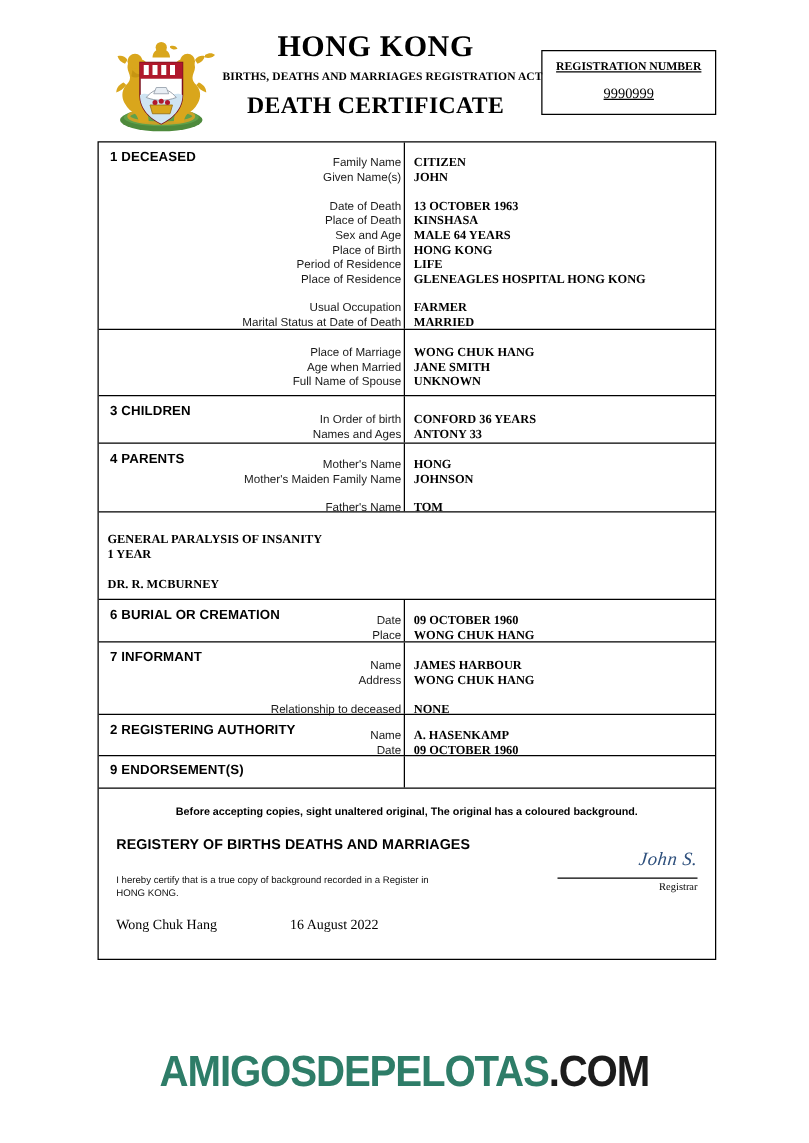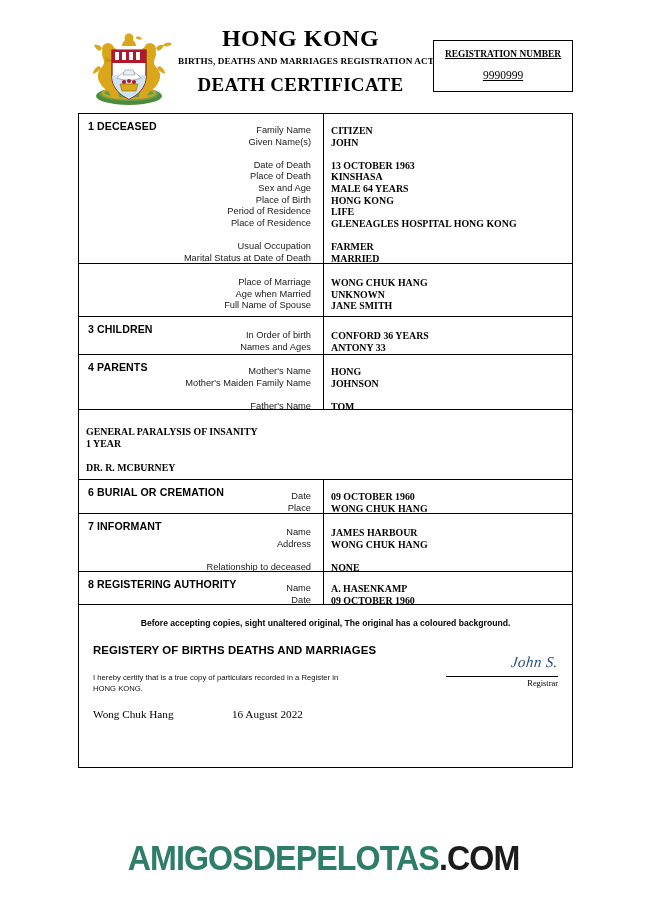--- a/index.html
+++ b/index.html
@@ -70,21 +70,21 @@
     padding:6px 6px 6px 9px;
   }
   .col-right{
     flex:1;box-sizing:border-box;padding:6px 6px 6px 7px;position:relative;
   }
   .sec-title{
     font-size:10.6px;font-weight:bold;color:#000;letter-spacing:.1px;
     line-height:1.25;
   }
   .labels{
-    position:absolute;right:12px;top:6px;text-align:right;
+    position:absolute;right:2px;top:6px;text-align:right;
   }
   .lab{
     font-size:9.3px;color:#1a1a1a;line-height:11.6px;white-space:nowrap;
   }
   .lab.gap{margin-top:11.6px;}
   .val{
     font-family:"Liberation Serif", serif;
     font-weight:bold;font-size:9.9px;color:#000;line-height:11.6px;white-space:nowrap;
   }
   .val.gap{margin-top:11.6px;}
@@ -249,22 +249,22 @@
     <div class="sec" style="height:53px">
       <div class="col-left">
         <div class="labels" style="top:13px">
           <div class="lab">Place of Marriage</div>
           <div class="lab">Age when Married</div>
           <div class="lab">Full Name of Spouse</div>
         </div>
       </div>
       <div class="col-right" style="padding-top:13px">
         <div class="val">WONG CHUK HANG</div>
+        <div class="val">JANE SMITH</div>
         <div class="val">UNKNOWN</div>
-        <div class="val">JANE SMITH</div>
       </div>
     </div>
 
     <div class="sec" style="height:38px">
       <div class="col-left">
         <div class="sec-title">3 CHILDREN</div>
         <div class="labels" style="top:13px">
           <div class="lab">In Order of birth</div>
           <div class="lab">Names and Ages</div>
         </div>
@@ -324,38 +324,44 @@
       </div>
       <div class="col-right" style="padding-top:13px">
         <div class="val">JAMES HARBOUR</div>
         <div class="val">WONG CHUK HANG</div>
         <div class="val gap">NONE</div>
       </div>
     </div>
 
     <div class="sec" style="height:33px">
       <div class="col-left">
-        <div class="sec-title">8 REGISTERING AUTHORITY</div>
+        <div class="sec-title">2 REGISTERING AUTHORITY</div>
         <div class="labels" style="top:11px">
           <div class="lab">Name</div>
           <div class="lab">Date</div>
         </div>
       </div>
       <div class="col-right" style="padding-top:11px">
         <div class="val">A. HASENKAMP</div>
         <div class="val">09 OCTOBER 1960</div>
       </div>
     </div>
 
+    <div class="sec" style="height:26px">
+      <div class="col-left" style="padding-top:5px">
+        <div class="sec-title">9 ENDORSEMENT(S)</div>
+      </div>
+      <div class="col-right"></div>
+    </div>
 
     <div class="sec no-div footer" style="height:auto;display:block;border-bottom:none">
       <div class="notice">Before accepting copies, sight unaltered original, The original has a coloured background.</div>
       <div class="registry">REGISTERY OF BIRTHS  DEATHS AND MARRIAGES</div>
       <div class="certify">
-        <span>I hereby certify that is a true copy of particulars recorded in a  Register in</span><br>
+        <span>I hereby certify that is a true copy of background recorded in a  Register in</span><br>
         <span>HONG KONG.</span>
       </div>
       <div class="footline">
         <div class="fl-place">Wong Chuk Hang</div>
         <div class="fl-date">16 August 2022</div>
         <div class="sigwrap">
           <div class="signature">John S.</div>
           <div class="sigline"></div>
           <div class="sigrole">Registrar</div>
         </div>

